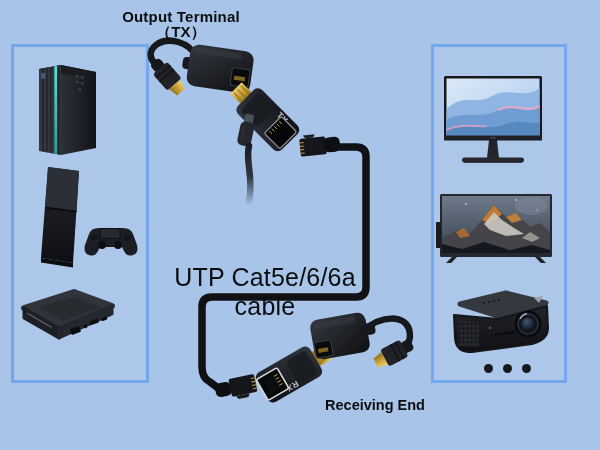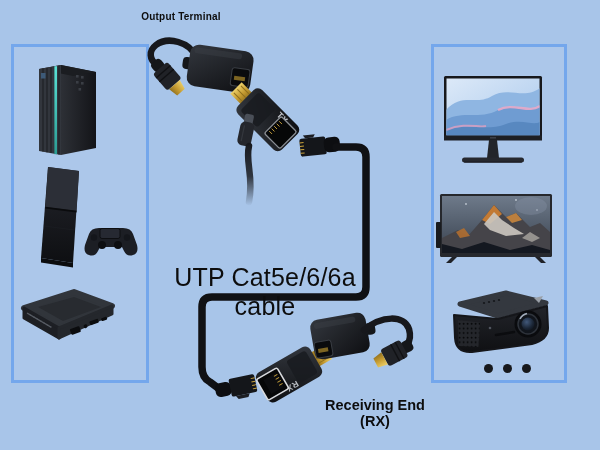--- a/index.html
+++ b/index.html
@@ -10,21 +10,21 @@
   }
   .panel{
     position:absolute;border:3px solid var(--panel-border,#74a7ec);
     background:var(--panel-fill,rgba(255,255,255,0.05));
     box-sizing:border-box;
   }
   .panel.left{left:11px;top:44px;width:138px;height:339px;}
   .panel.right{left:431px;top:44px;width:136px;height:339px;}
   .device{position:absolute;}
   .label{position:absolute;color:var(--text,#0d0d0d);text-align:center;}
-  .out-label{left:101px;top:9px;width:160px;font-size:10px;font-weight:600;line-height:15px;letter-spacing:.2px;}
+  .out-label{left:101px;top:9px;width:160px;font-size:15px;font-weight:600;line-height:15px;letter-spacing:.2px;}
   .cable-label{left:160px;top:263px;width:210px;font-size:25px;font-weight:400;letter-spacing:.2px;}
   .rx-label{left:300px;top:397px;width:150px;font-size:14.5px;font-weight:700;line-height:16px;}
   .overlay{position:absolute;left:0;top:0;}
   .dots{position:absolute;left:484px;top:364px;display:flex;gap:10px;}
   .dot{width:9px;height:9px;border-radius:50%;background:#17181c;display:block;}
   svg text{font-family:"Liberation Sans",sans-serif;}
   .cable{stroke:var(--cable-black,#101114);fill:none;}
 </style>
 </head>
 <body>
@@ -340,22 +340,22 @@
         <rect x="0" y="-9.5" width="22" height="19" rx="3" fill="#202227"></rect>
         <line x1="5" y1="-9.5" x2="5" y2="9.5" stroke="#101114" stroke-width="1.4"></line>
         <line x1="10" y1="-9.5" x2="10" y2="9.5" stroke="#101114" stroke-width="1.4"></line>
         <polygon points="22,-7 32,-5 32,5 22,7" fill="url(#g-gold)"></polygon>
       </g>
     </g>
   </svg>
 
   <div class="label out-label">
     <div>Output Terminal</div>
+    <div>（TX）</div>
   </div>
 
   <div class="label cable-label">UTP Cat5e/6/6a cable</div>
 
   <div class="label rx-label">
     <div>Receiving End</div>
-    <div>(RX)</div>
   </div>
 
 </div>
 
 </body></html>

